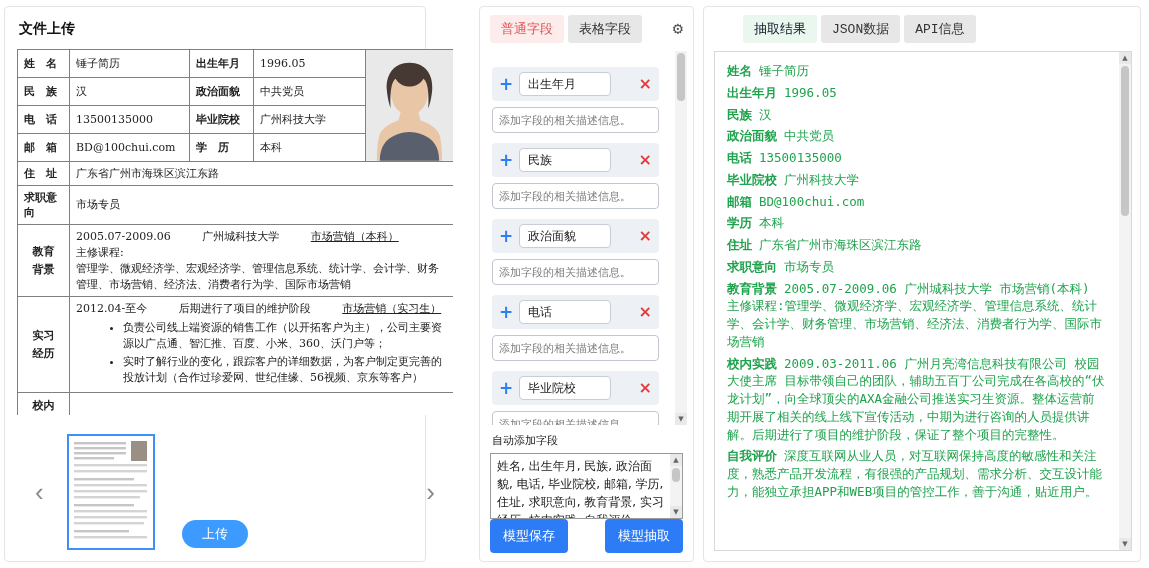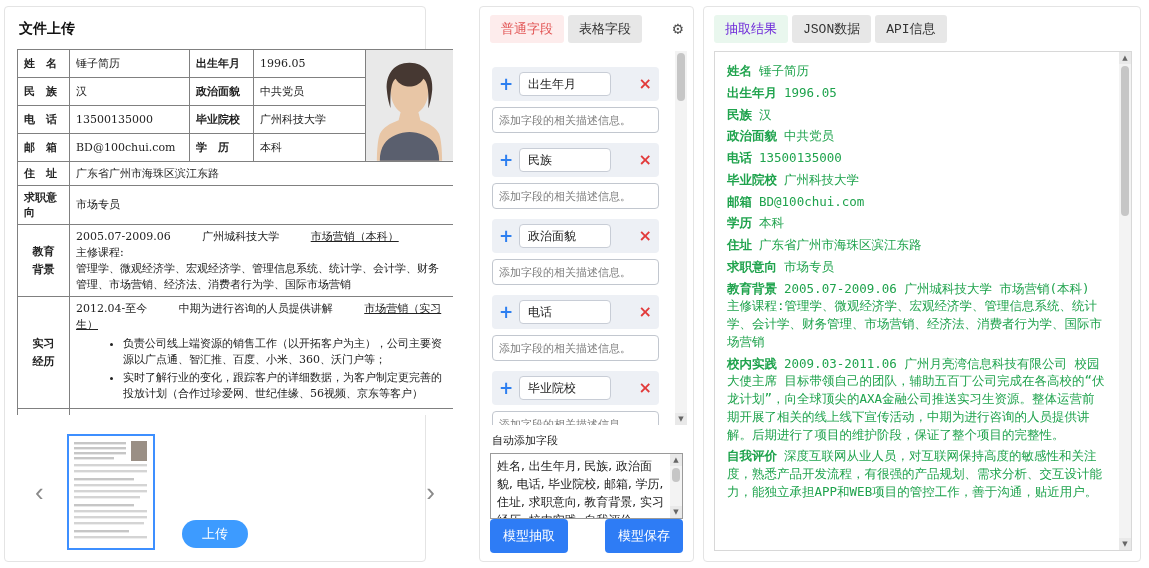--- a/index.html
+++ b/index.html
@@ -37,21 +37,21 @@
   .thumb svg{display:block;width:100%;height:100%;}
   .upload-btn{position:absolute;bottom:13px;left:50%;transform:translateX(-50%);
               width:66px;height:28px;border:none;border-radius:14px;background:#3d9bff;
               color:#fff;font-size:13px;cursor:pointer;font-family:inherit;}
 
   
   .tabbar{position:absolute;top:8px;left:10px;right:10px;height:28px;display:flex;align-items:center;gap:4px;font-family:Liberation Mono, monospace;}
   .tab{padding:5px 11px;font-size:13px;background:#e7e7e7;color:#333;border-radius:3px;
        cursor:pointer;white-space:nowrap;}
   .tab-red{background:#fdecec;color:#e25555;}
-  .tab-green{background:#e9f7ee;color:#6d28d9;}
+  .tab-green{background:#e9f7ee;color:#0f172a;margin-left:29px;}
   .gear{margin-left:auto;font-size:17px;color:#555;cursor:pointer;line-height:1;}
 
   
   .field-list{position:absolute;top:44px;left:10px;right:6px;height:374px;overflow:hidden;padding-top:16px;box-sizing:border-box;}
   .field-item{margin:0 28px 10px 2px;}
   .field-head{display:flex;align-items:center;background:#edf0f5;border-radius:4px;
               padding:4px 7px;height:34px;box-sizing:border-box;}
   .plus{color:#2d7ff0;font-size:17px;font-weight:bold;width:16px;cursor:pointer;line-height:1;}
   .fname{width:92px;height:24px;margin-left:4px;border:1px solid #c8cdd6;border-radius:4px;
          padding:0 8px;font-size:12px;color:#222;background:#fff;box-sizing:border-box;font-family:inherit;}
@@ -157,21 +157,21 @@
           <div class="line">管理学、微观经济学、宏观经济学、管理信息系统、统计学、会计学、财务管理、市场营销、经济法、消费者行为学、国际市场营销</div>
         </td>
       </tr>
       <tr>
         <td class="lab stack">
           <span class="stackspan">实习经历</span>
         </td>
         <td colspan="4">
           <div class="line heads">
             <span>2012.04-至今</span>
-            <span>中期为进行咨询的人员提供讲解</span>
+            <span>后期进行了项目的维护阶段</span>
             <span>市场营销（实习生）</span>
           </div>
           <ul>
             <li>负责公司线上端资源的销售工作（以开拓客户为主），公司主要资源以广点通、智汇推、百度、小米、360、沃门户等；</li>
             <li>实时了解行业的变化，跟踪客户的详细数据，为客户制定更完善的投放计划（合作过珍爱网、世纪佳缘、56视频、京东等客户）</li>
           </ul>
         </td>
       </tr>
       <tr>
         <td class="lab stack">
@@ -276,22 +276,22 @@
     <textarea class="auto-text" style="">姓名, 出生年月, 民族, 政治面貌, 电话, 毕业院校, 邮箱, 学历, 住址, 求职意向, 教育背景, 实习经历, 校内实践, 自我评价</textarea>
     <div class="vscroll">
       <span class="sb-btn">▲</span>
       <span class="sb-thumb h14"></span>
       <span class="sb-spacer"></span>
       <span class="sb-btn">▼</span>
     </div>
   </div>
 
   <div class="btn-row">
+    <button class="btn-primary">模型保存</button>
     <button class="btn-primary">模型抽取</button>
-    <button class="btn-primary">模型保存</button>
   </div>
 </section>
 
 <section class="panel panel-right">
   <div class="tabbar">
     <div class="tab tab-green">抽取结果</div>
     <div class="tab">JSON数据</div>
     <div class="tab">API信息</div>
   </div>
 

